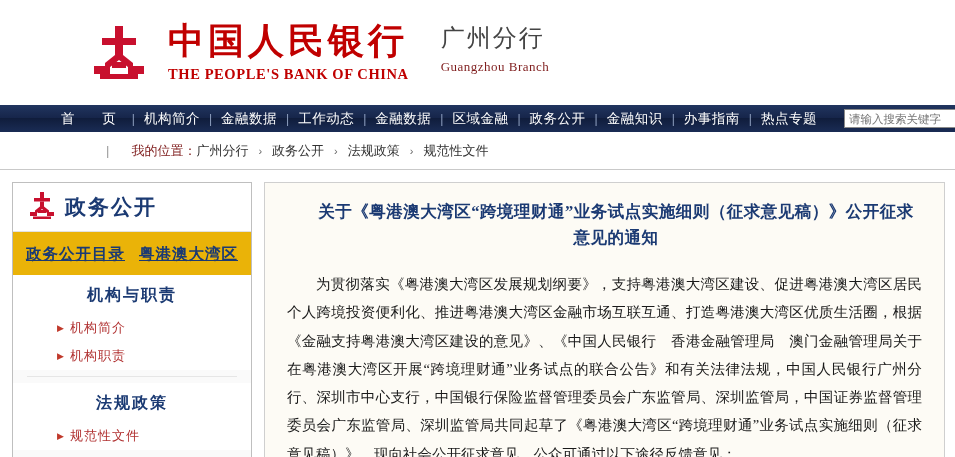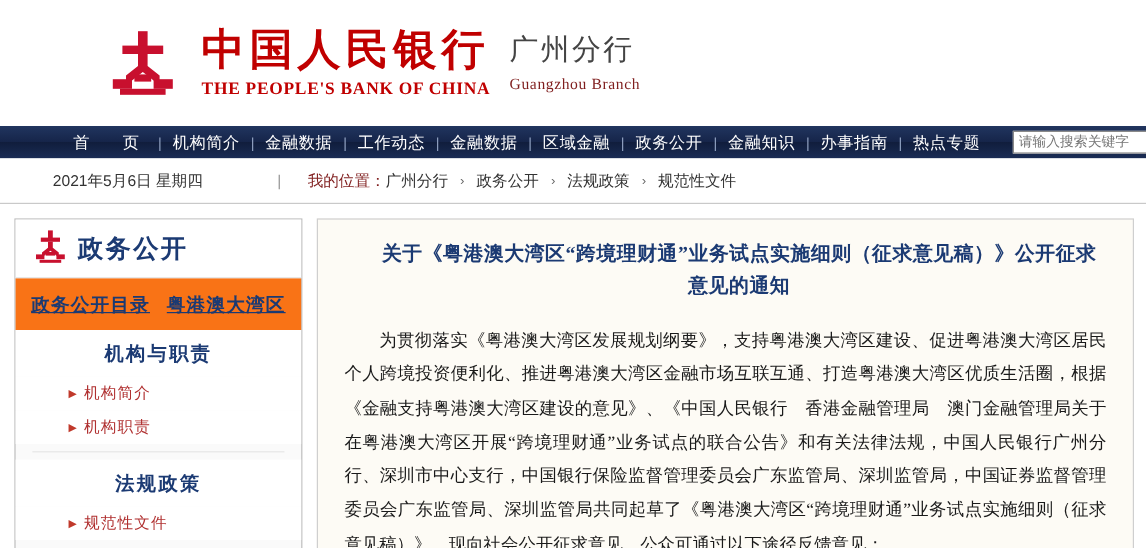--- a/index.html
+++ b/index.html
@@ -28,21 +28,22 @@
   .logo-mark {
     width: 62px;
     height: 62px;
     position: relative;
     margin-right: 18px;
     flex: 0 0 auto;
   }
   .logo-mark svg { display: block; }
   .bank-names {
     display: flex;
-    align-items: center;
+    align-items: flex-start;
+    gap: 16px;
   }
   .bank-cn {
     font-family: "Liberation Serif", serif;
     font-size: 36px;
     font-weight: bold;
     color: #c00000;
     letter-spacing: 4px;
     line-height: 1.1;
   }
   .bank-en {
@@ -176,21 +177,21 @@
     font-size: 21px;
     font-weight: bold;
     color: #1b3a73;
     letter-spacing: 2px;
   }
   .sb-links {
     display: flex;
     justify-content: center;
     gap: 14px;
     padding: 12px 0 10px 0;
-    background: #f97316;
+    background: #eab308;
   }
   .sb-link {
     font-family: "Liberation Serif", serif;
     font-size: 15.5px;
     font-weight: bold;
     color: #1b3a73;
     text-decoration: underline;
     cursor: pointer;
     letter-spacing: 1px;
   }
@@ -310,21 +311,20 @@
     <span class="nav-sep">|</span>
     <span class="nav-item">热点专题</span>
   </div>
   <div class="nav-search">
     <input class="search-input" type="text" placeholder="请输入搜索关键字" style="">
 
   </div>
 </div>
 
 <div class="crumbbar">
-  <span class="crumb-date">2021年5月6日  星期四</span>
   <span class="crumb-divider">|</span>
   <span class="crumb-label">我的位置：</span>
   <span class="crumb-link">广州分行</span>
   <span class="crumb-arrow">›</span>
   <span class="crumb-link">政务公开</span>
   <span class="crumb-arrow">›</span>
   <span class="crumb-link">法规政策</span>
   <span class="crumb-arrow">›</span>
   <span class="crumb-link">规范性文件</span>
 </div>

